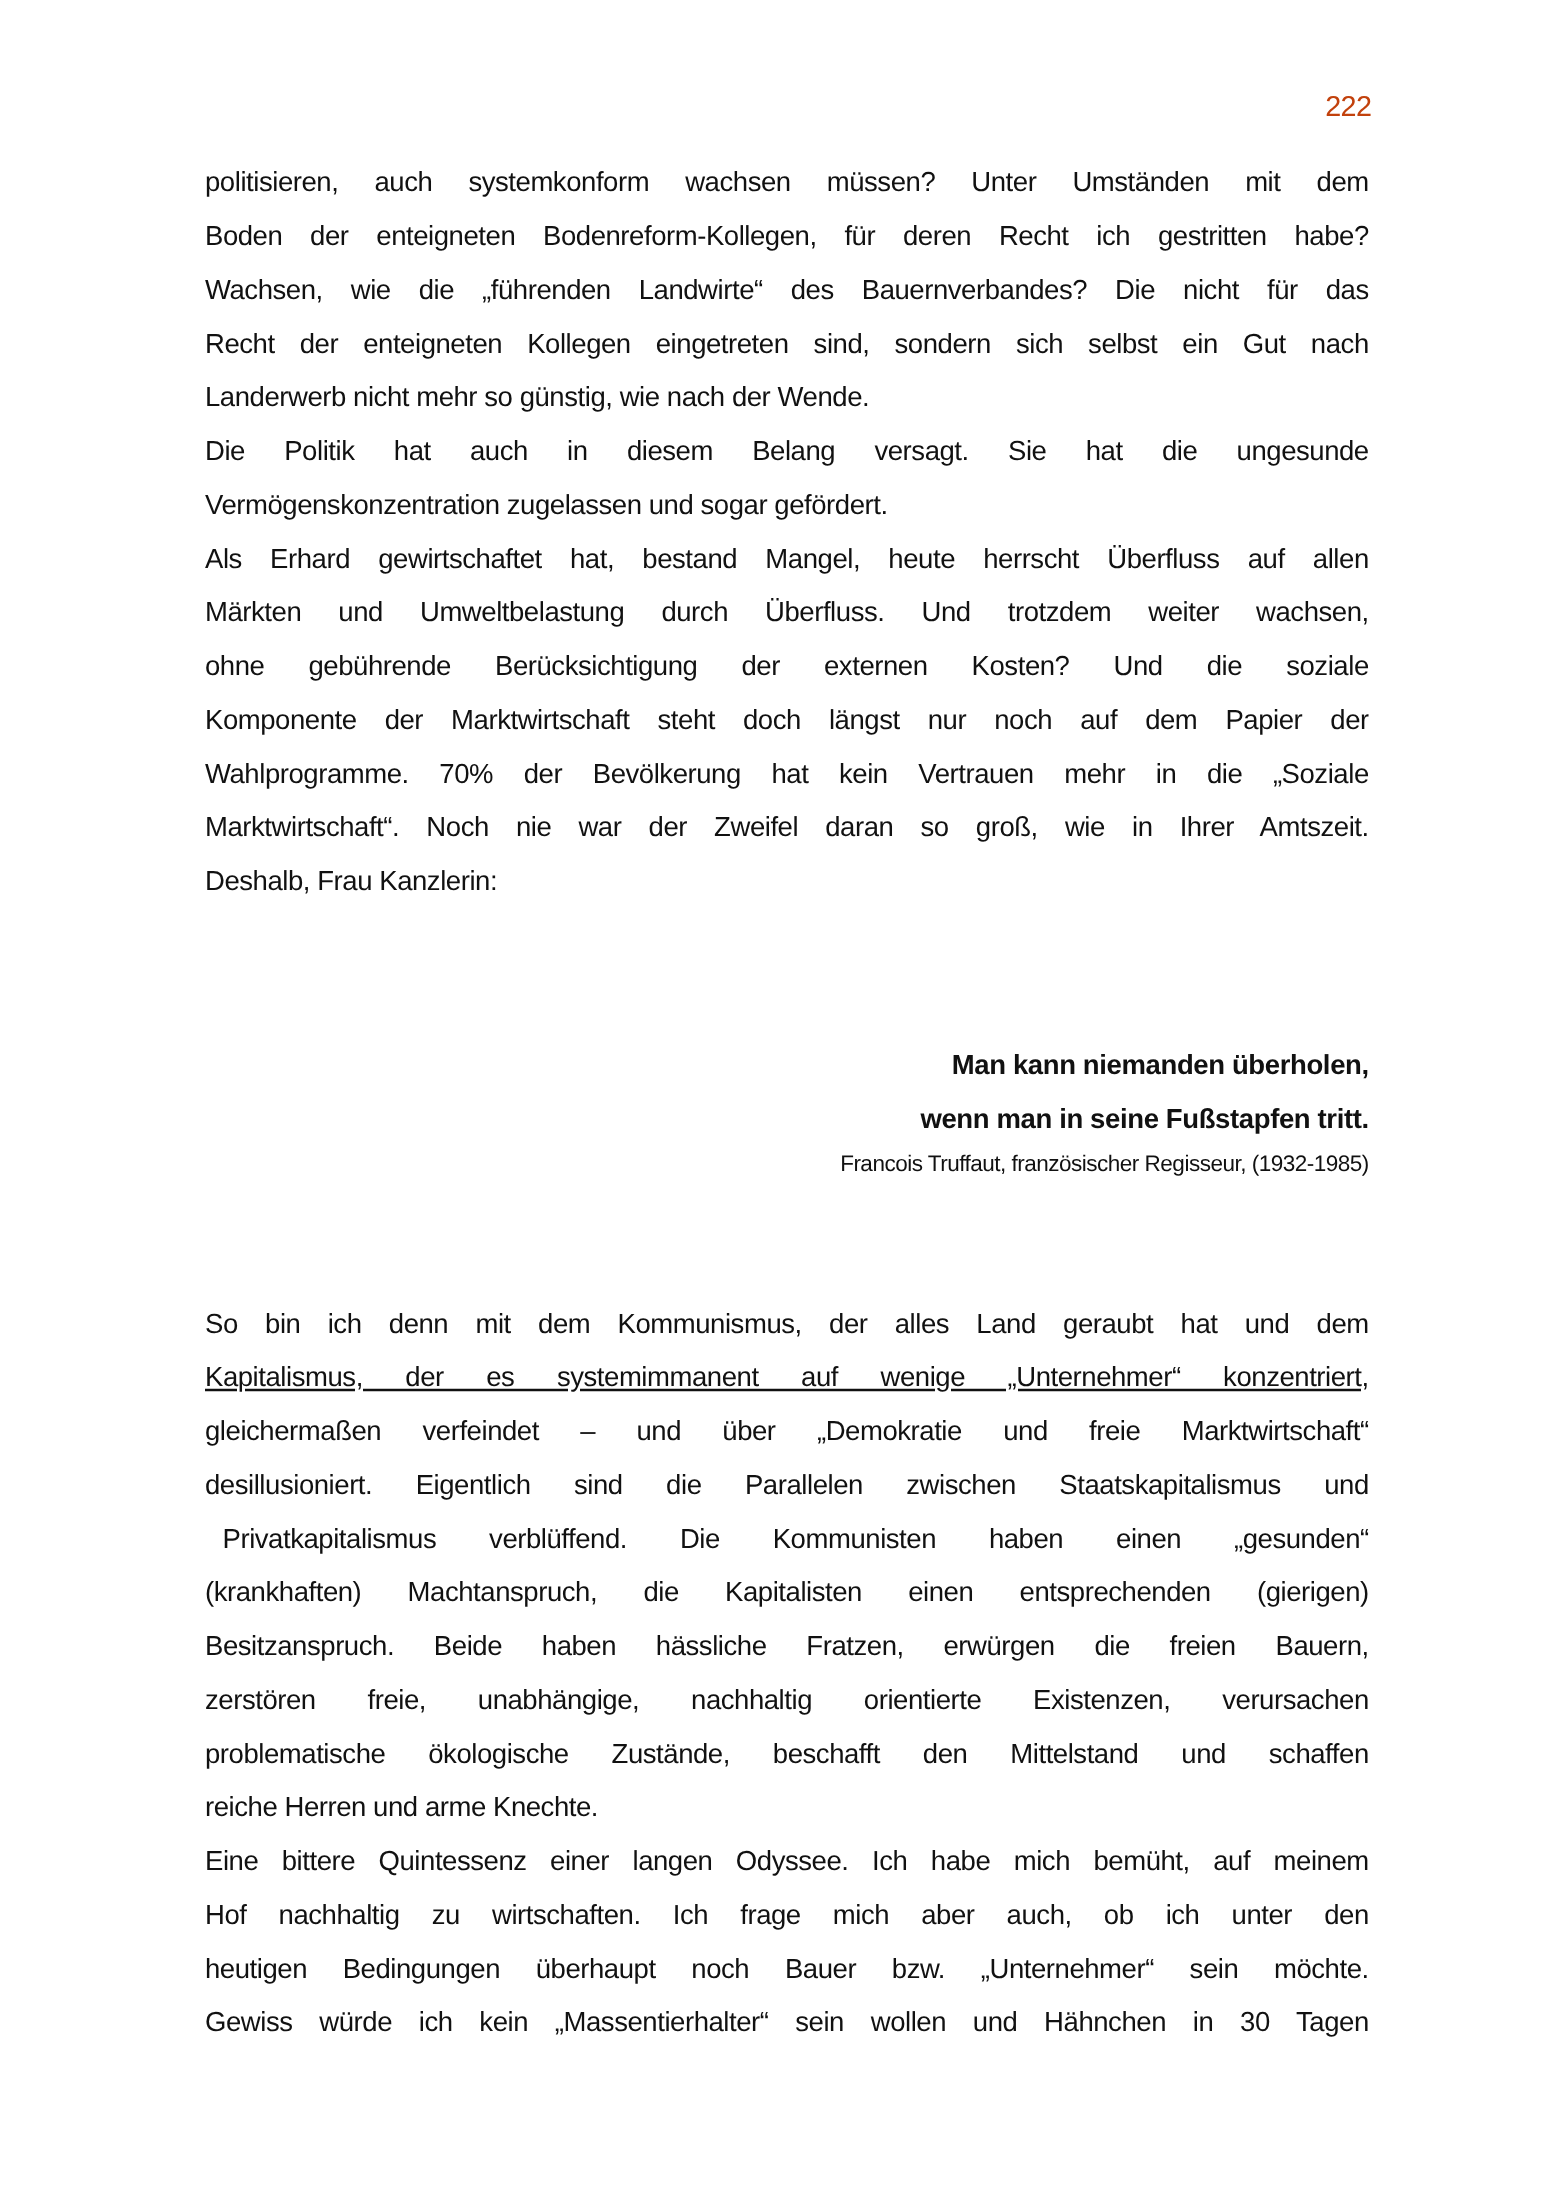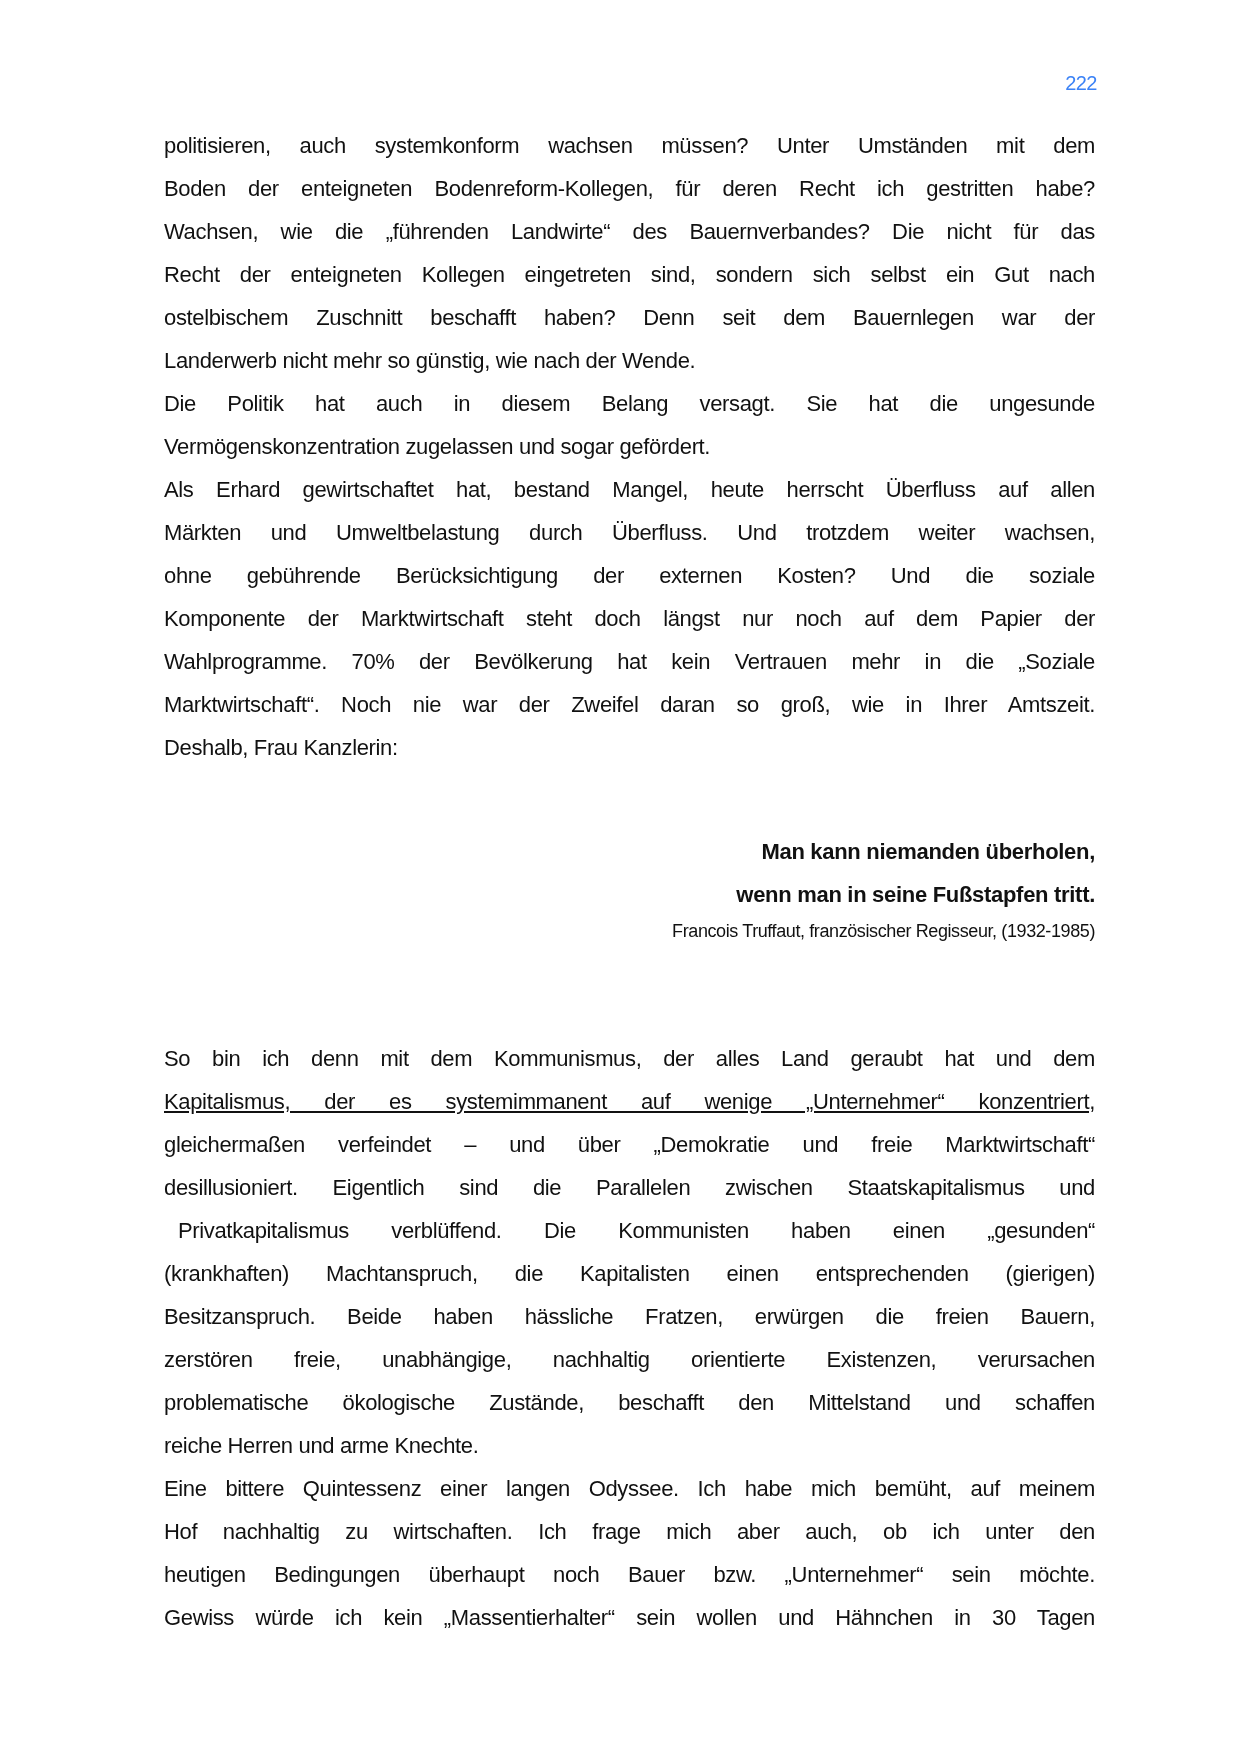--- a/index.html
+++ b/index.html
@@ -12,23 +12,23 @@
       height: 1754px;
       position: relative;
       overflow: hidden;
       font-family: "Liberation Sans", sans-serif;
       color: #111111;
     }
     .page-number {
       position: absolute;
       top: 72px;
       right: 143px;
-      font-size: 20px;
+      font-size: 23px;
       letter-spacing: -0.5px;
-      color: #3b82f6;
+      color: #c2410c;
     }
     .body-block {
       position: absolute;
       left: 164px;
       width: 931px;
       font-size: 22px;
       letter-spacing: -0.35px;
       color: #111;
     }
     .line {
@@ -68,21 +68,20 @@
 </head>
 <body>
 
 <div class="page-number">222</div>
 
 <div id="block1" class="body-block">
   <div class="line" style="white-space: normal;">politisieren, auch systemkonform wachsen müssen? Unter Umständen mit dem</div>
   <div class="line" style="white-space: normal;">Boden der enteigneten Bodenreform-Kollegen, für deren Recht ich gestritten habe?</div>
   <div class="line" style="white-space: normal;">Wachsen, wie die „führenden Landwirte“ des Bauernverbandes? Die nicht für das</div>
   <div class="line" style="white-space: normal;">Recht der enteigneten Kollegen eingetreten sind, sondern sich selbst ein Gut nach</div>
-  <div class="line" style="white-space: normal;">ostelbischem Zuschnitt beschafft haben? Denn seit dem Bauernlegen war der</div>
   <div class="line last">Landerwerb nicht mehr so günstig, wie nach der Wende.</div>
   <div class="line" style="white-space: normal;">Die Politik hat auch in diesem Belang versagt. Sie hat die ungesunde</div>
   <div class="line last">Vermögenskonzentration zugelassen und sogar gefördert.</div>
   <div class="line" style="white-space: normal;">Als Erhard gewirtschaftet hat, bestand Mangel, heute herrscht Überfluss auf allen</div>
   <div class="line" style="white-space: normal;">Märkten und Umweltbelastung durch Überfluss. Und trotzdem weiter wachsen,</div>
   <div class="line" style="white-space: normal;">ohne gebührende Berücksichtigung der externen Kosten? Und die soziale</div>
   <div class="line" style="white-space: normal;">Komponente der Marktwirtschaft steht doch längst nur noch auf dem Papier der</div>
   <div class="line" style="white-space: normal;">Wahlprogramme. 70% der Bevölkerung hat kein Vertrauen mehr in die „Soziale</div>
   <div class="line" style="white-space: normal;">Marktwirtschaft“.  Noch nie war der Zweifel daran so groß, wie in Ihrer Amtszeit.</div>
   <div class="line last">Deshalb, Frau Kanzlerin:</div>

